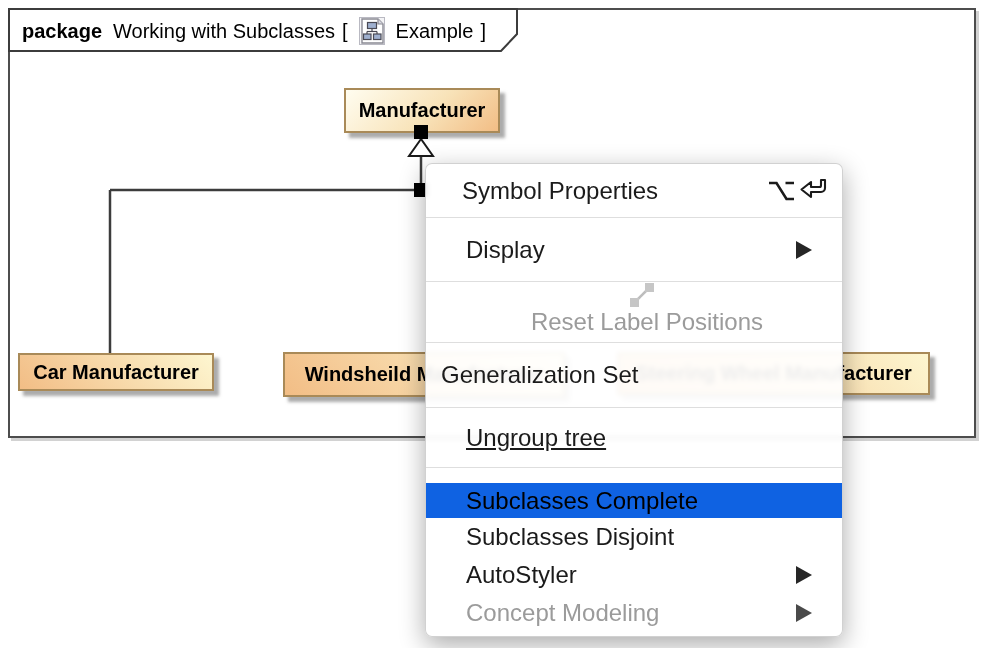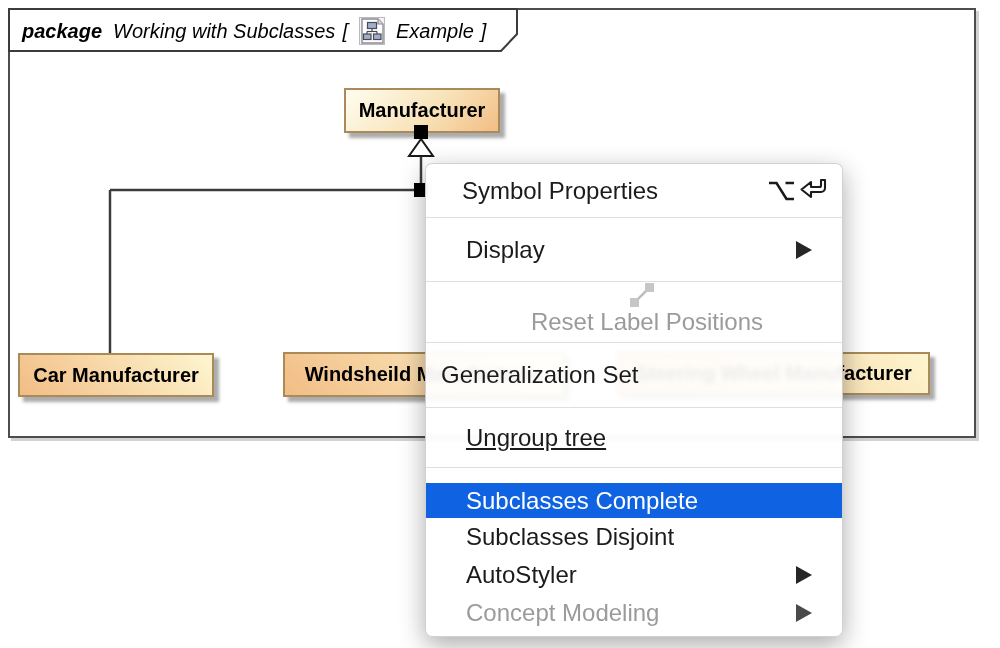--- a/index.html
+++ b/index.html
@@ -5,32 +5,32 @@
   html,body{margin:0;padding:0;background:#fff;}
   #stage{position:relative;width:1000px;height:648px;background:#ffffff;
          font-family:"Liberation Sans",sans-serif;overflow:hidden;}
 
   
   .frame{position:absolute;left:8px;top:8px;width:964px;height:426px;
          border:2px solid #4d4d4d;background:#ffffff;
          box-shadow:3px 3px 0 rgba(165,165,165,.5);}
   .tab-svg{position:absolute;left:8px;top:8px;}
   .tab-content{position:absolute;left:22px;top:16px;height:30px;
-               display:flex;align-items:center;gap:7px;font-size:20px;color:#000;font-style:italic;}
+               display:flex;align-items:center;gap:7px;font-size:20px;color:#000;}
   .tab-kind{font-weight:bold;margin-right:4px;}
   .dgm-icon{display:inline-block;}
 
   
   .cls{position:absolute;display:flex;align-items:center;justify-content:center;
        font-weight:bold;font-size:20px;color:#000;white-space:nowrap;
        border:2px solid #a98a58;box-sizing:border-box;
        box-shadow:5px 5px 3px rgba(140,140,140,.72);}
   .cls-super{left:344px;top:88px;width:156px;height:45px;
        background:linear-gradient(135deg,#fffdf0 0%,#f8e3b9 55%,#f2bd85 100%);}
-  .cls-car{left:18px;top:353px;width:196px;height:44px;
+  .cls-car{left:18px;top:353px;width:196px;height:38px;
        background:linear-gradient(225deg,#fdf6d0 0%,#f2bd85 100%);}
   .cls-wind{left:283px;top:352px;width:282px;height:45px;
        background:linear-gradient(225deg,#fdf6d0 0%,#f2bd85 100%);}
   .cls-steer{left:617px;top:352px;width:313px;height:43px;
        background:linear-gradient(225deg,#fdf6d0 0%,#f2bd85 100%);}
 
   .link-svg{position:absolute;left:0;top:0;pointer-events:none;}
 
   
   .menu{position:absolute;left:425px;top:163px;width:418px;height:474px;
@@ -47,21 +47,21 @@
   .r2{height:64px;}
   .r3{height:61px;flex-direction:column;}
   .r4{height:65px;padding-left:15px;}
   .r5{height:60px;text-decoration:underline;}
   .spacer{height:15px;flex:none;}
   .r6{height:35px;}
   .r7{height:38px;}
   .r8{height:38px;}
   .r9{height:38px;}
   .disabled{color:#9b9b9b;}
-  .hl{background:#0f62e2;color:#ffffff;}
+  .hl{background:#0f62e2;color:#000000;}
   .lead-icon{margin-right:10px;display:flex;align-items:center;}
   .shortcut{display:flex;align-items:center;gap:3px;}
   .sub-arrow{display:flex;align-items:center;margin-right:16px;}
 </style>
 </head>
 <body>
 
 <div id="stage">
 
   <div class="frame"></div>

